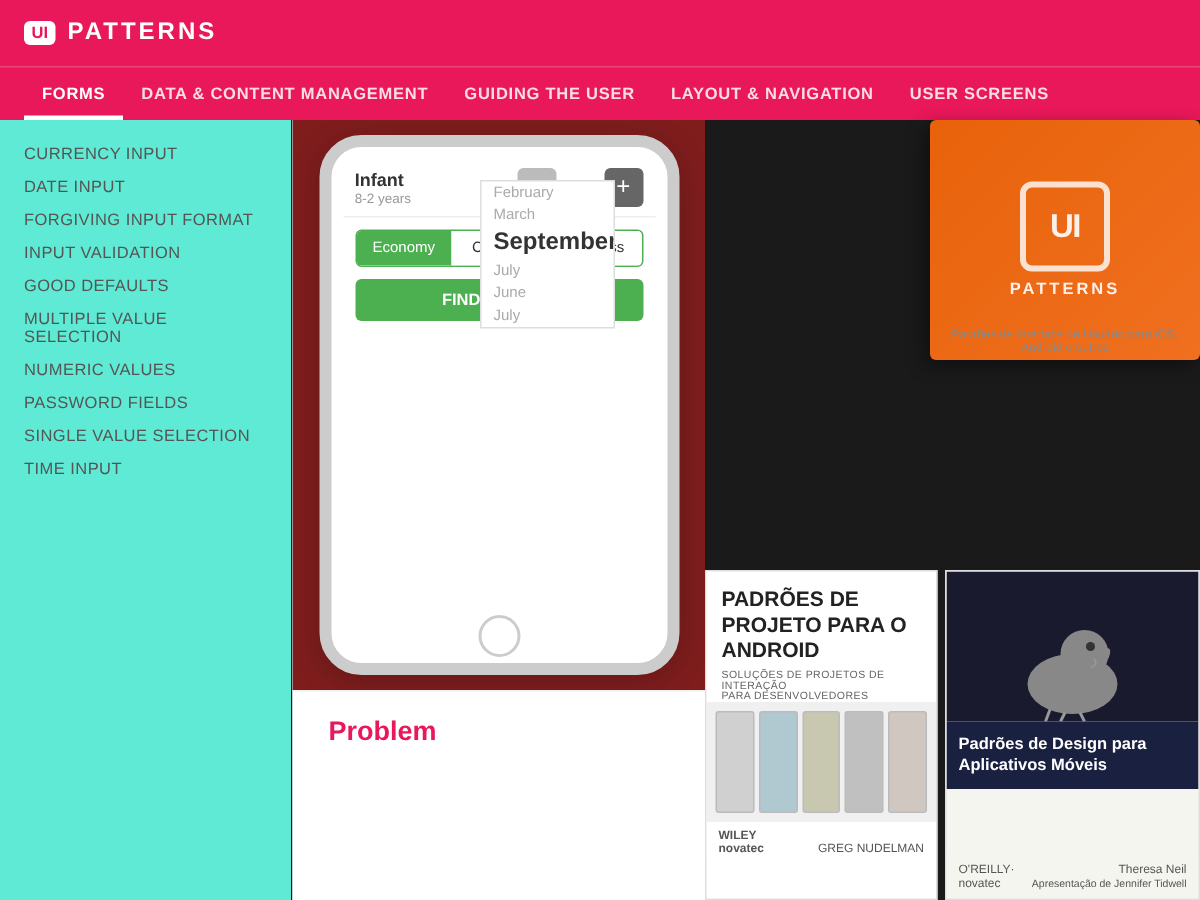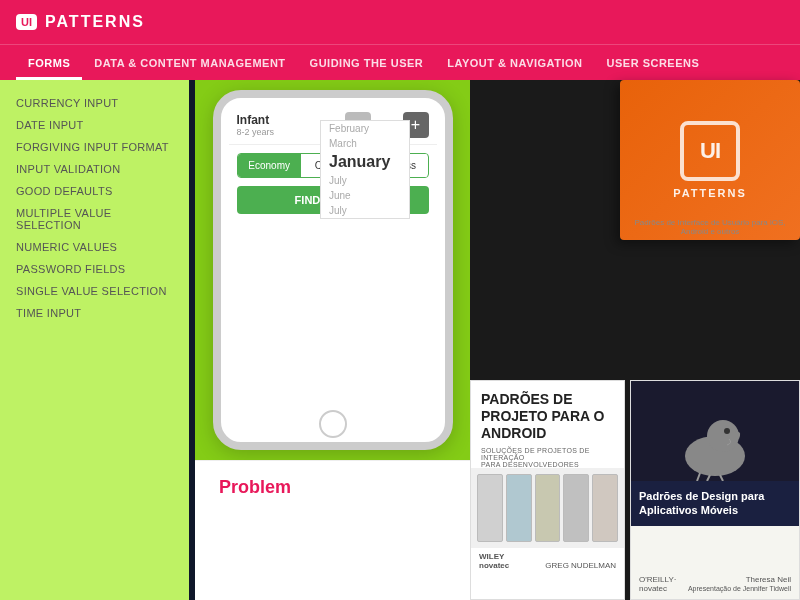--- a/index.html
+++ b/index.html
@@ -55,22 +55,22 @@
 
     
     #main {
       display: flex;
       height: calc(600px - 80px);
     }
 
     
     #sidebar {
       width: 195px;
-      background: #bef264;
-      border-right: 6px solid #0f172a;
+      background: #5eead4;
+      border-right: 1px solid #0f172a;
       padding: 12px 0;
       flex-shrink: 0;
     }
     .sidebar-item {
       font-size: 11px;
       color: #555;
       padding: 5px 16px;
       cursor: pointer;
       text-transform: uppercase;
       letter-spacing: 0.3px;
@@ -92,21 +92,21 @@
     
     #phone-mockup {
       position: absolute;
       top: 0;
       left: 0;
       right: 0;
       height: 380px;
       display: flex;
       justify-content: center;
       align-items: center;
-      background: #84cc16;
+      background: #7f1d1d;
     }
 
     .phone-outer {
       width: 240px;
       height: 360px;
       background: white;
       border-radius: 28px;
       border: 8px solid #ccc;
       position: relative;
       overflow: hidden;
@@ -435,21 +435,21 @@
 
           <div class="find-flights-btn">FIND FLIGHTS</div>
         </div>
 
         <div class="phone-home-btn"></div>
       </div>
 
       <div id="calendar-strip">
         <div class="cal-month">February</div>
         <div class="cal-month">March</div>
-        <div class="cal-month highlighted">January</div>
+        <div class="cal-month highlighted">September</div>
         <div class="cal-month">July</div>
         <div class="cal-month">June</div>
         <div class="cal-month">July</div>
       </div>
     </div>
 
     <div id="calendar-btn">Calendar</div>
 
     <div id="bottom-section">
       <div id="problem-label">Problem</div>

